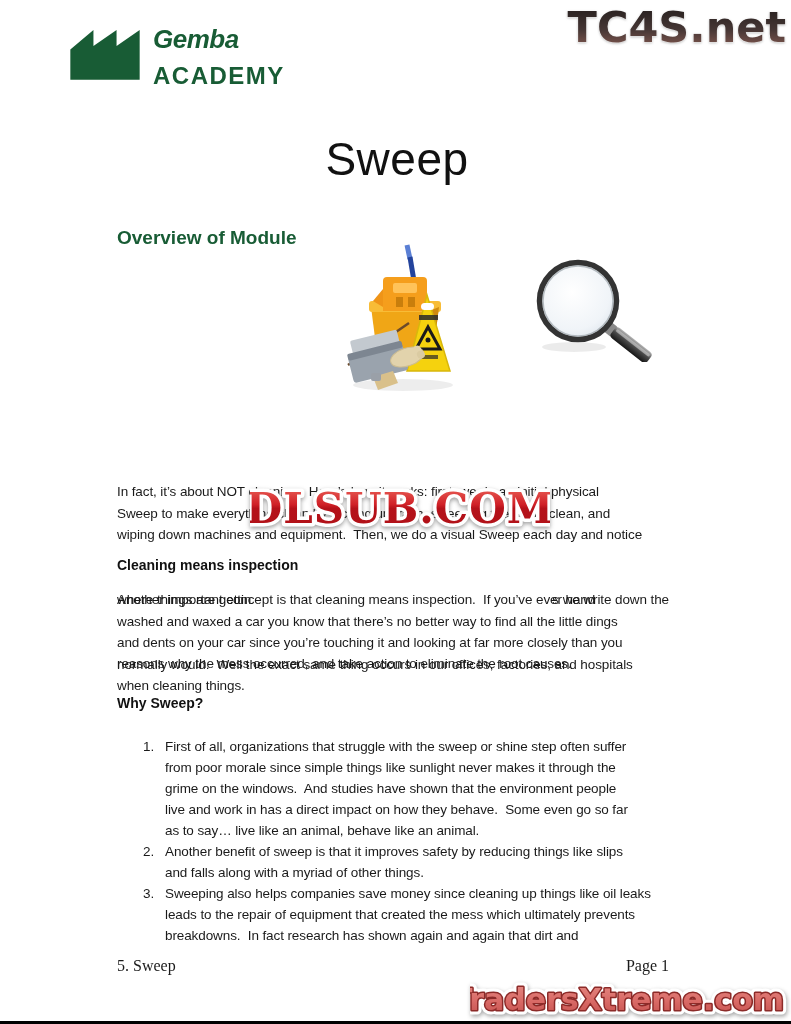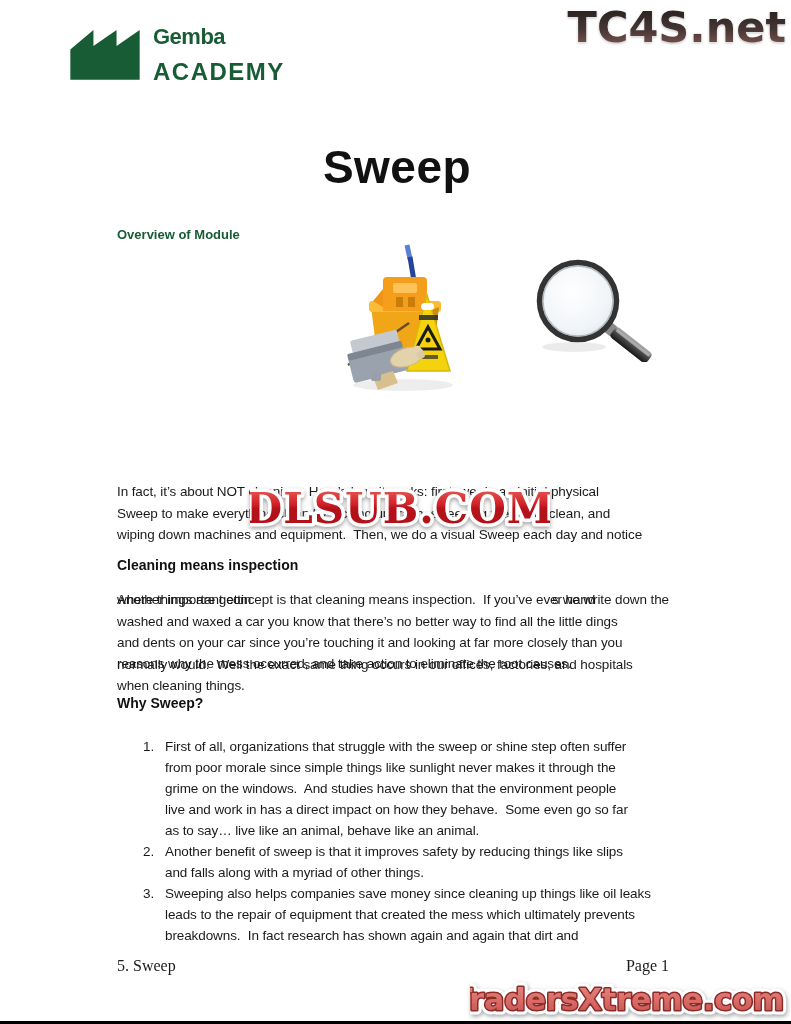--- a/index.html
+++ b/index.html
@@ -4,27 +4,27 @@
 <style>
   html,body{margin:0;padding:0;background:#fff;}
   .page{
     position:relative;width:791px;height:1024px;background:#fff;
     font-family:"Liberation Sans",sans-serif;color:#1a1a1a;overflow:hidden;
   }
   
   .logo{position:absolute;left:65px;top:26px;display:flex;align-items:flex-start;}
   .logo-icon{width:80px;height:56px;display:block;}
   .logo-text{margin-left:8px;line-height:1;color:#185C35;}
-  .logo-name{font-size:22px;font-weight:bold;letter-spacing:-0.5px;display:block;}
+  .logo-name{font-size:26px;font-weight:bold;letter-spacing:-0.5px;display:block;font-style:italic;}
   .logo-sub{font-size:24px;font-weight:bold;letter-spacing:1.5px;display:block;margin-top:12px;}
   .wm-top{position:absolute;top:2px;right:2px;width:235px;height:54px;filter:drop-shadow(0 1px 1px rgba(120,120,120,.45));}
   
-  .title{position:absolute;left:117px;top:140px;width:560px;text-align:center;
-         font-size:46px;font-weight:bold;color:#111;letter-spacing:0.5px;}
-  .h-green{position:absolute;left:117px;top:227px;font-size:13px;font-weight:bold;color:#185C35;}
+  .title{position:absolute;left:117px;top:132px;width:560px;text-align:center;
+         font-size:46px;font-weight:normal;color:#111;letter-spacing:0.5px;}
+  .h-green{position:absolute;left:117px;top:227px;font-size:19px;font-weight:bold;color:#185C35;}
   .h-black{position:absolute;left:117px;font-size:14px;font-weight:bold;color:#111;}
   .h-clean{top:557px;} .h-why{top:695px;}
   
   .para{position:absolute;left:117px;font-size:13.5px;line-height:21.5px;
         white-space:pre;color:#1a1a1a;letter-spacing:-0.1px;}
   .p1{top:259px;} .p2{top:355px;} .p3{top:438px;width:552px;} .p4{top:589px;}
   .p3 .pre-lines{white-space:pre;}
   .gap-line{display:flex;justify-content:space-between;height:21.5px;white-space:pre;}
   .list{position:absolute;left:117px;top:736px;width:560px;font-size:13.5px;line-height:21px;letter-spacing:-0.1px;}
   .li{position:relative;padding-left:48px;}

